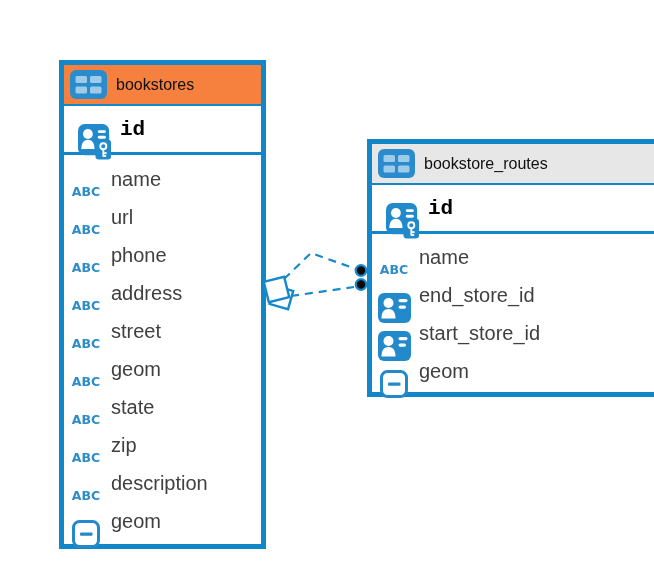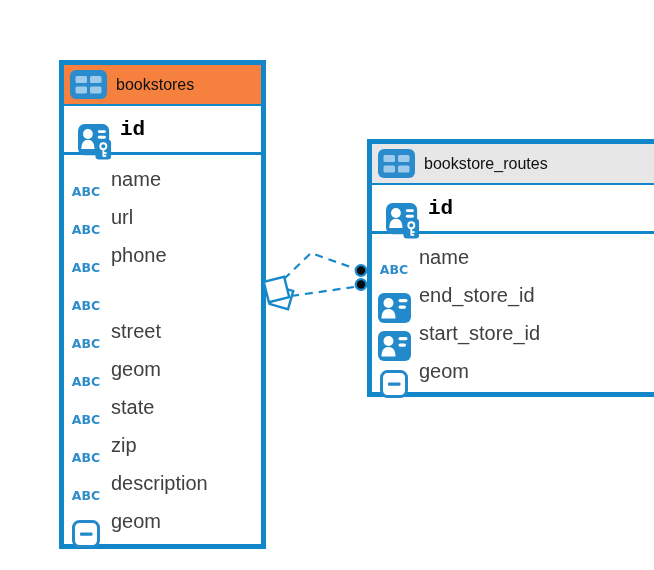--- a/index.html
+++ b/index.html
@@ -88,20 +88,21 @@
       <div class="col-row">
         <span class="icon-box">
             <span class="abc">ABC</span>
           </span>
         <span class="col-label">phone</span>
       </div>
       <div class="col-row">
         <span class="icon-box">
             <span class="abc">ABC</span>
           </span>
+        <span class="col-label">address</span>
       </div>
       <div class="col-row">
         <span class="icon-box">
             <span class="abc">ABC</span>
           </span>
         <span class="col-label">street</span>
       </div>
       <div class="col-row">
         <span class="icon-box">
             <span class="abc">ABC</span>

